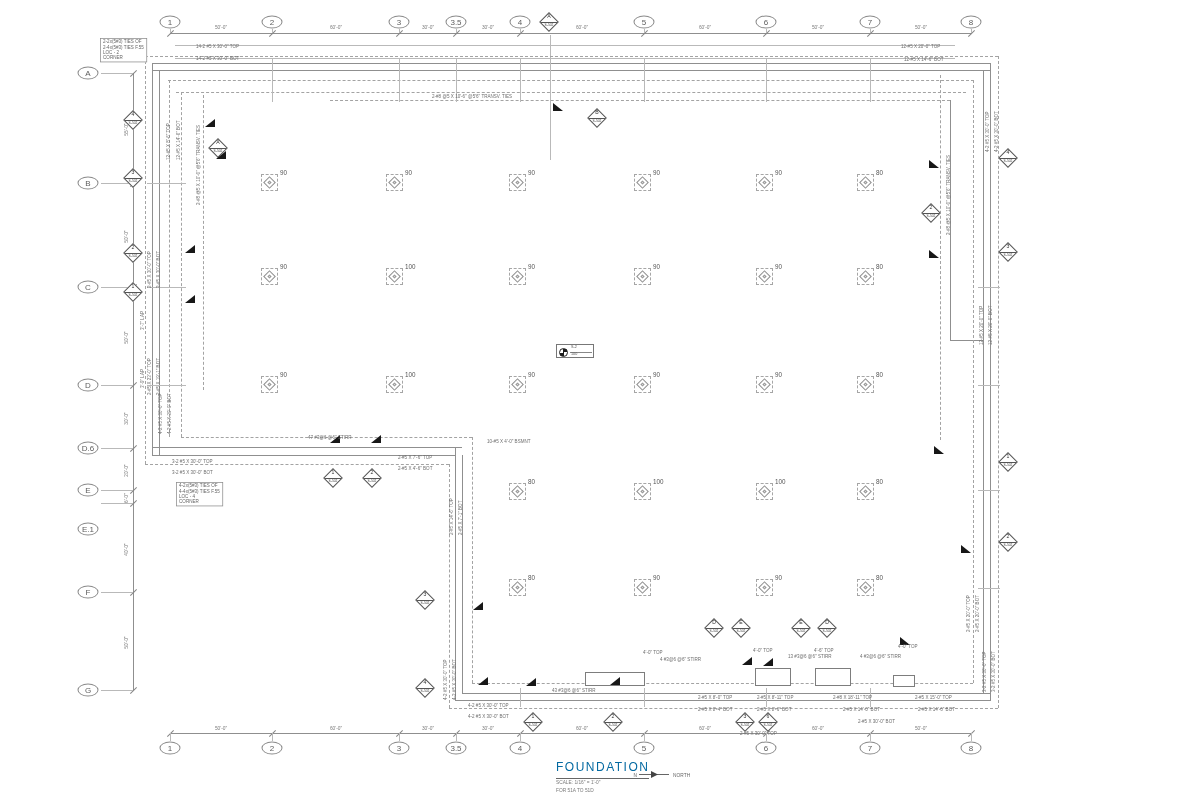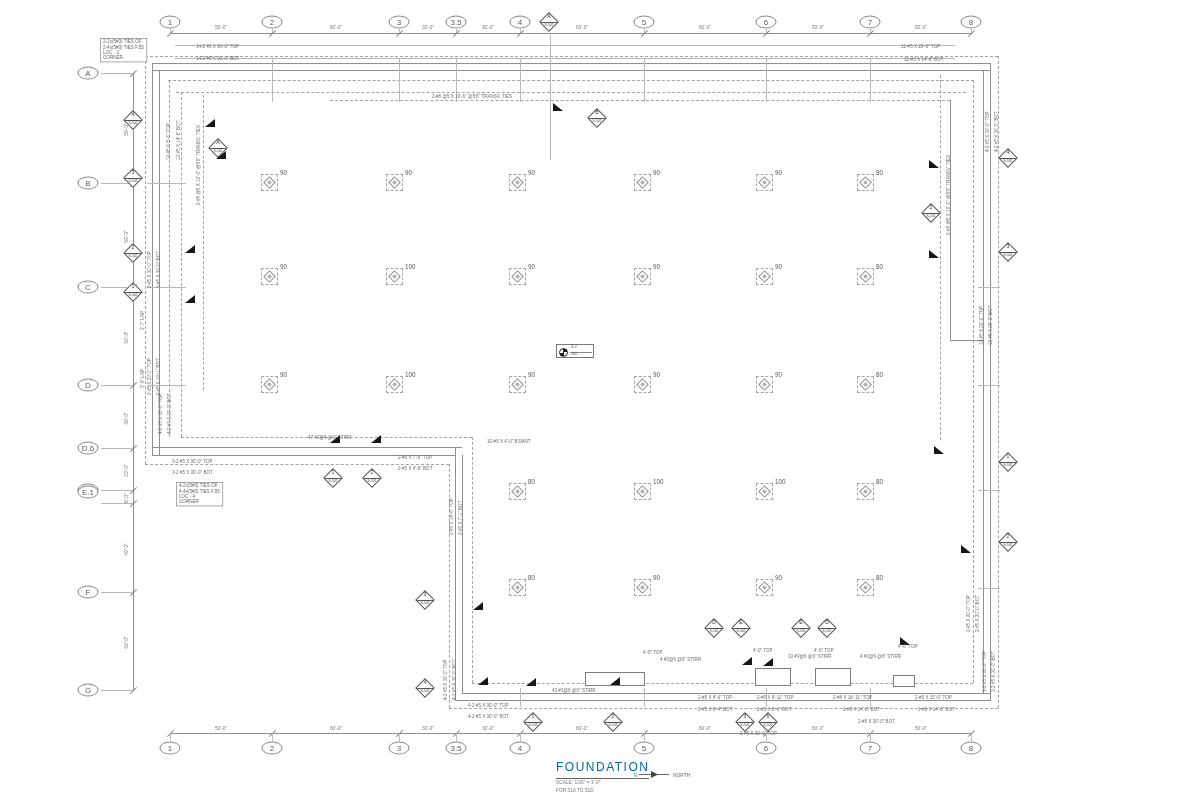--- a/index.html
+++ b/index.html
@@ -210,21 +210,21 @@
     <div class="lt" style="left: 101px; top: 385px; width: 32px; height: 1px;"></div>
     <div class="bubble" style="left: 88px; top: 385px;">D</div>
     <div class="tick" style="left: 133px; top: 444px;"></div>
     <div class="lt" style="left: 101px; top: 448px; width: 32px; height: 1px;"></div>
     <div class="bubble" style="left: 88px; top: 448px;">D.6</div>
     <div class="tick" style="left: 133px; top: 486px;"></div>
     <div class="lt" style="left: 101px; top: 490px; width: 32px; height: 1px;"></div>
     <div class="bubble" style="left: 88px; top: 490px;">E</div>
     <div class="tick" style="left: 133px; top: 499px;"></div>
     <div class="lt" style="left: 101px; top: 503px; width: 32px; height: 1px;"></div>
-    <div class="bubble" style="left: 88px; top: 492px;">E.1</div>
+    <div class="bubble" style="left: 88px; top: 529px;">E.1</div>
     <div class="tick" style="left: 133px; top: 588px;"></div>
     <div class="lt" style="left: 101px; top: 592px; width: 32px; height: 1px;"></div>
     <div class="bubble" style="left: 88px; top: 592px;">F</div>
     <div class="tick" style="left: 133px; top: 686px;"></div>
     <div class="lt" style="left: 101px; top: 690px; width: 32px; height: 1px;"></div>
     <div class="bubble" style="left: 88px; top: 690px;">G</div>
     <div class="dimtextv" style="left: 124px; top: 128px;">55'-0"</div>
     <div class="dimtextv" style="left: 124px; top: 235px;">50'-0"</div>
     <div class="dimtextv" style="left: 124px; top: 336px;">50'-0"</div>
     <div class="dimtextv" style="left: 124px; top: 416.5px;">30'-0"</div>

